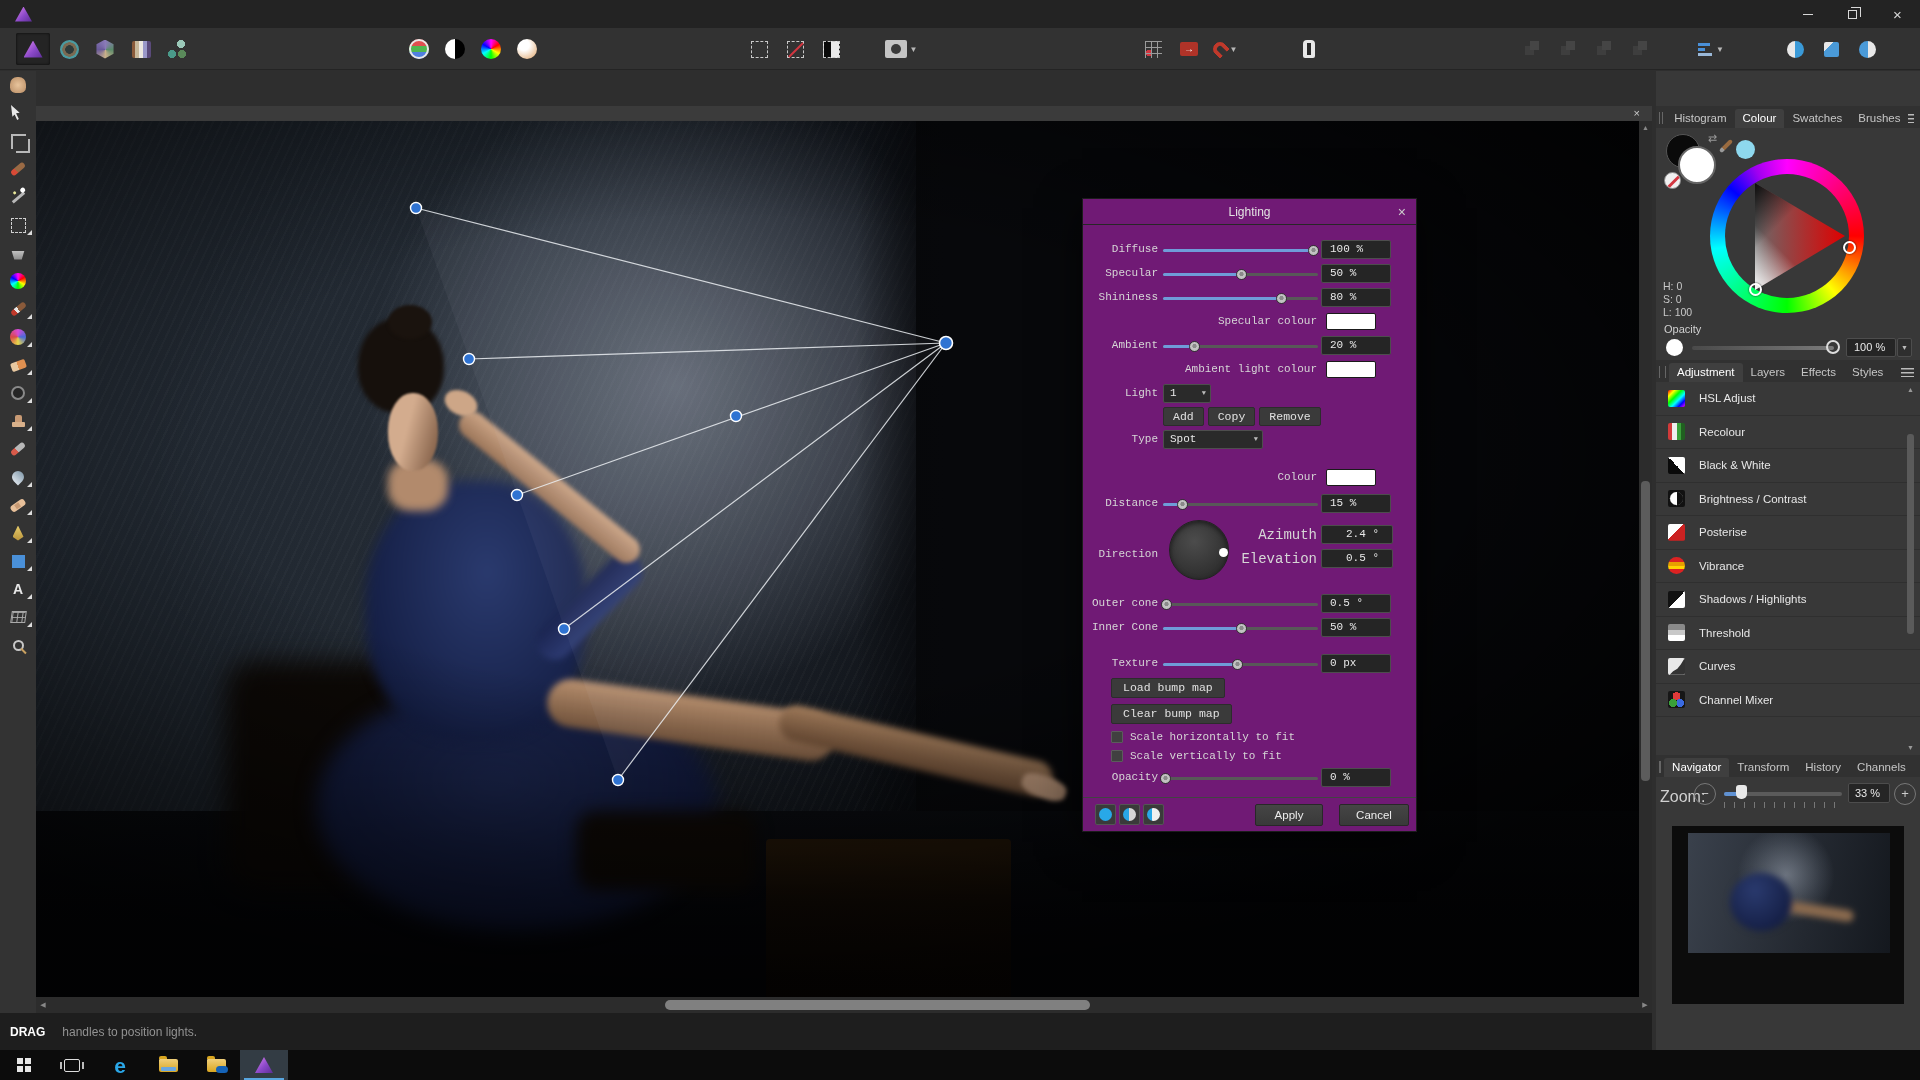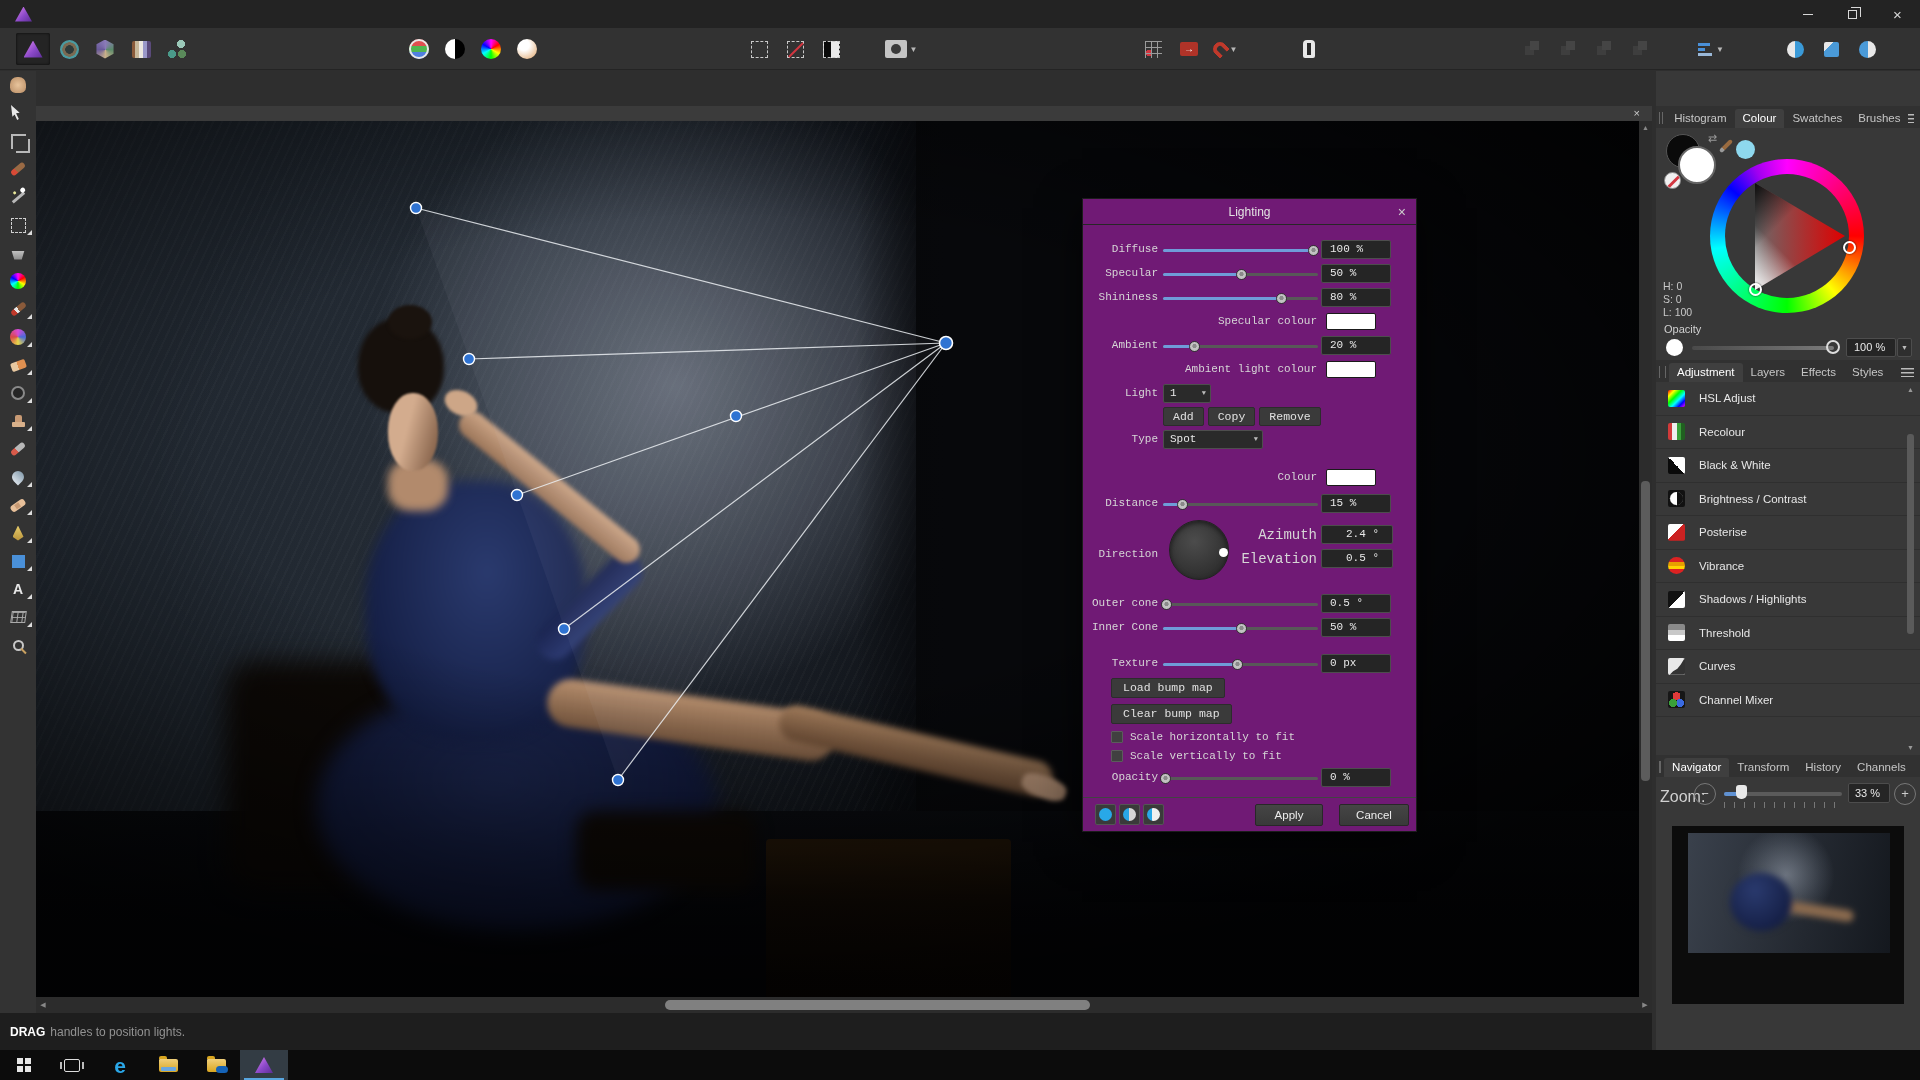--- a/index.html
+++ b/index.html
@@ -132,21 +132,21 @@
 
   
   .vscroll { position:absolute; left:1639px; top:121px; width:13px; height:876px; background:#2c2c2c; z-index:31; }
   .vscroll .arrow { position:absolute; left:0; width:13px; height:13px; color:#888; font-size:7px; text-align:center; line-height:13px; }
   .vscroll .thumb { position:absolute; left:2px; top:360px; width:9px; height:300px; background:#5c5c5c; border-radius:4px; }
   .hscroll { position:absolute; left:36px; top:997px; width:1616px; height:16px; background:#2c2c2c; z-index:31; }
   .hscroll .arrow { position:absolute; top:0; width:14px; height:16px; color:#888; font-size:7px; text-align:center; line-height:16px; }
   .hscroll .thumb { position:absolute; left:629px; top:3px; width:425px; height:10px; background:#808080; border-radius:5px; }
 
   
-  .statusbar { position:absolute; left:0; top:1013px; width:1656px; height:37px; background:#1e1e1e; display:flex; align-items:center; padding-left:10px; z-index:35; }
+  .statusbar { position:absolute; left:0; top:1013px; width:1656px; height:37px; background:#1e1e1e; display:flex; align-items:center; padding-left:10px; z-index:35;gap:12px; }
   .statusbar b { color:#fff; font-size:12px; }
   .statusbar span { color:#929292; font-size:12px; margin-left:5px; }
 
   
   .rpanel { position:absolute; left:1656px; top:71px; width:264px; height:979px; background:#383838; z-index:40; }
   .gapstrip { position:absolute; left:1652px; top:71px; width:4px; height:979px; background:#2e2e2e; z-index:41; }
   .tabbar { position:absolute; left:1656px; width:264px; height:22px; background:#313131; display:flex; align-items:flex-end; z-index:42; }
   .tabbar .grip { width:7px; height:12px; margin:0 3px 4px 3px; border-left:1px solid #666; border-right:1px solid #666; }
   .tab { font-size:11.5px; color:#c6c6c6; padding:3px 8px 4px; cursor:default; }
   .tab.active { background:#3f3f3f; color:#fff; border-radius:3px 3px 0 0; }

